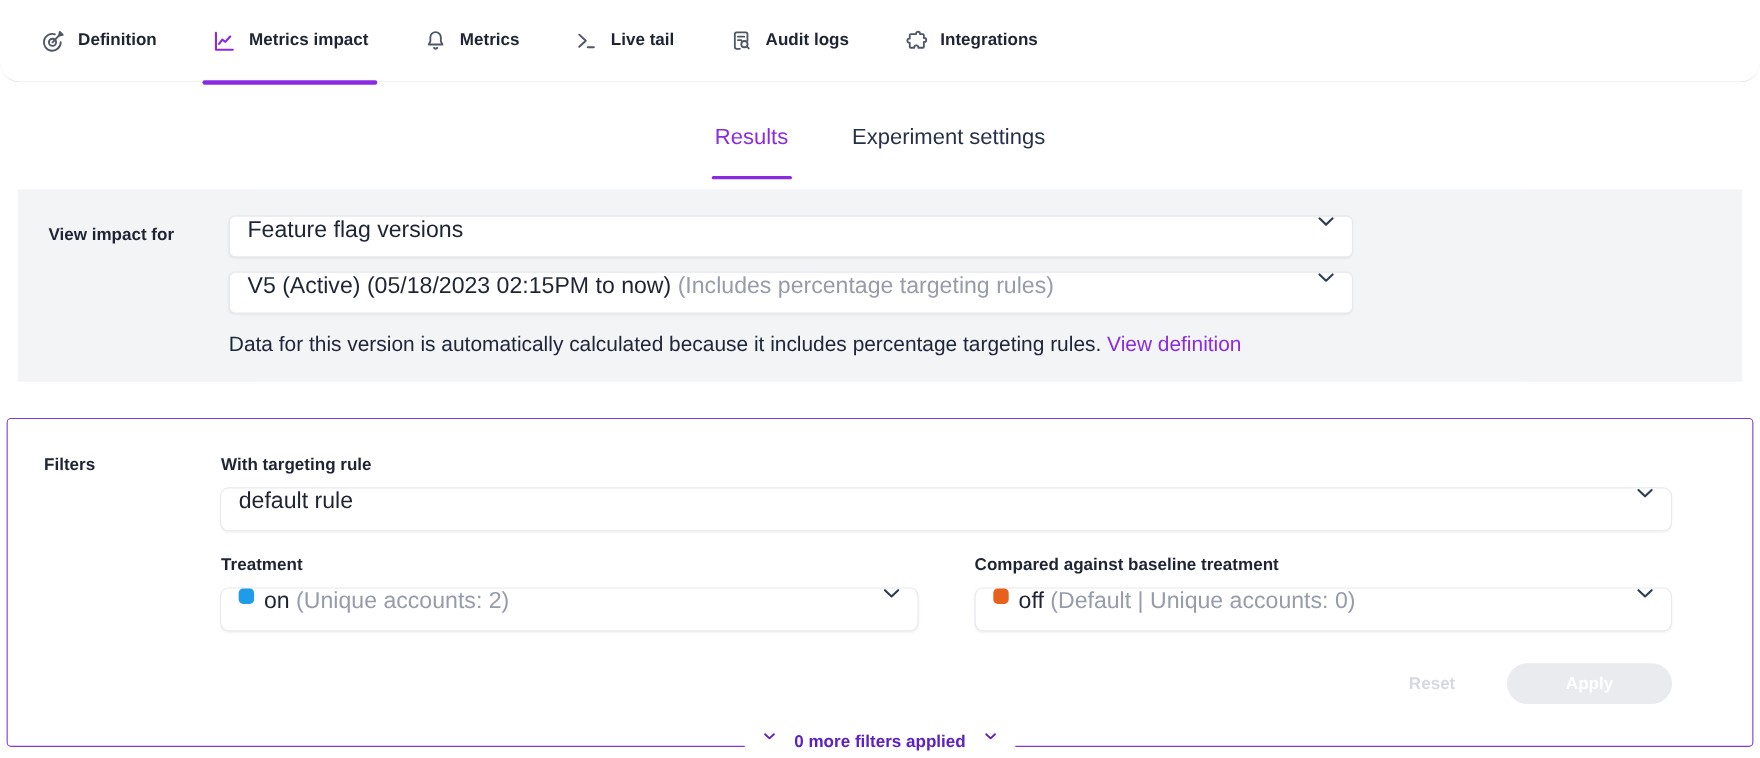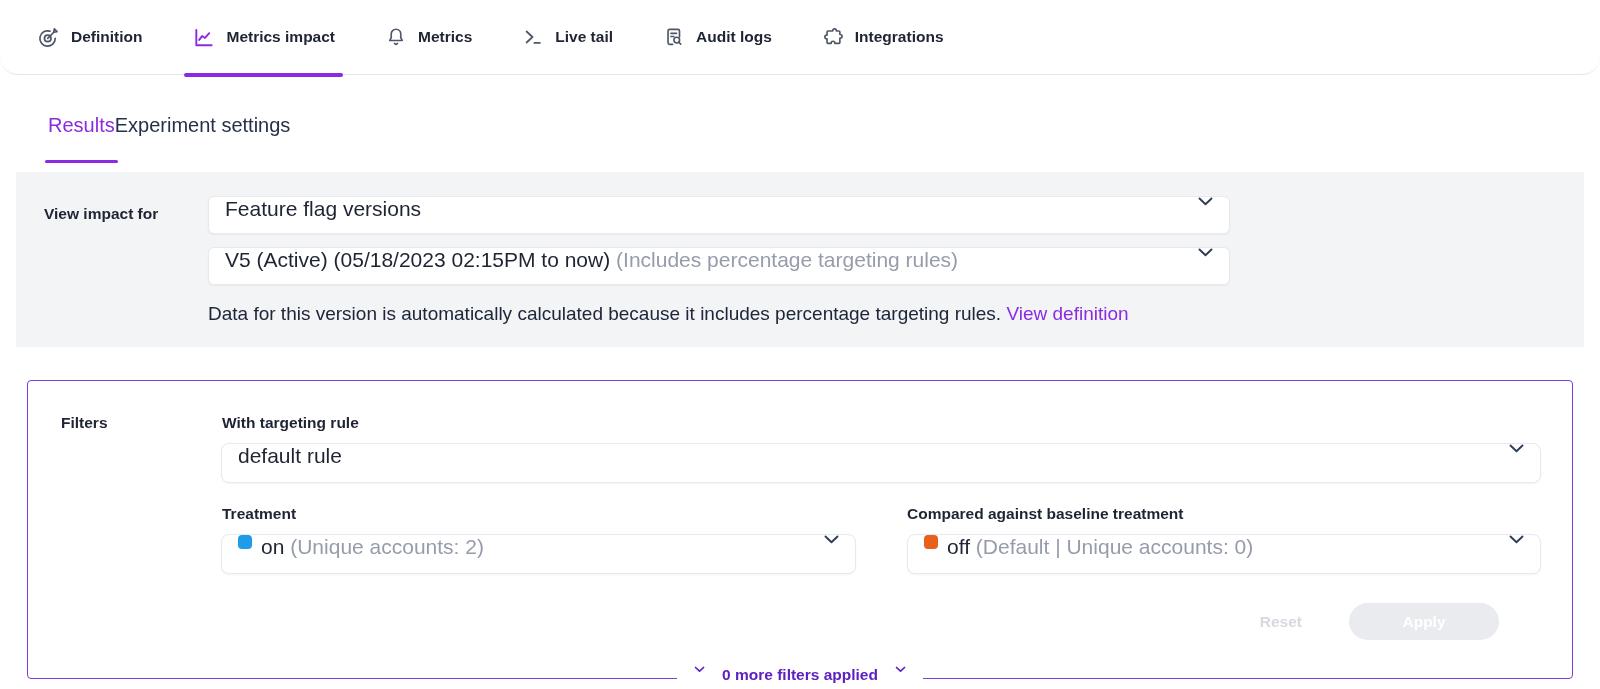--- a/index.html
+++ b/index.html
@@ -23,42 +23,42 @@
   .header{height:75px;border-bottom:1px solid #e7e8ec;display:flex;align-items:center;
     padding-left:29px;background:#fff;position:relative;border-radius:18px;}
   .tab{display:flex;align-items:center;gap:11px;height:100%;padding:0 8px;margin-right:34px;
     font-size:15.5px;font-weight:700;color:var(--text);position:relative;cursor:pointer;}
   .tab .ticon{display:flex;align-items:center;color:var(--icon-gray);}
   .tab.active .ticon{color:var(--accent);}
   .tab.active::after{content:"";position:absolute;left:0;right:0;bottom:-3px;height:4px;
     background:var(--accent);border-radius:2px;}
 
   
-  .subtabs{display:flex;margin-top:39px;height:37px;margin-left:48px;}
+  .subtabs{display:flex;justify-content:center;gap:58px;margin-top:39px;height:37px;}
   .subtab{font-size:20px;color:var(--text-soft);position:relative;cursor:pointer;}
   .subtab.active{color:var(--accent);}
   .subtab.active::after{content:"";position:absolute;left:-3px;right:-3px;bottom:-12px;height:3px;
     background:var(--accent);border-radius:2px;}
 
   
   .impact-panel{margin:21px 16px 0;background:#f3f4f6;border-radius:2px;
     padding:24px 0 22px 0;display:flex;}
   .impact-label{width:192px;padding:9px 0 0 28px;font-weight:700;font-size:15.5px;flex:none;}
   .impact-body{display:flex;flex-direction:column;}
   .select{background:#fff;border:1px solid var(--field-border);border-radius:6px;
     box-shadow:0 1px 2px rgba(20,24,40,.05);height:38px;display:flex;
     padding:0 16px;font-size:21px;color:var(--text);cursor:pointer;}
   .select .grow{flex:1;white-space:nowrap;overflow:hidden;}
   .impact-body .select{width:1022px;margin-bottom:13px;}
   .gray{color:var(--muted);}
   .helper{font-size:19px;margin-top:5px;color:#20263a;}
   .helper a{color:var(--accent);text-decoration:none;cursor:pointer;}
 
   
-  .filters-panel{position:relative;margin:33px 27px 0;height:299px;
+  .filters-panel{position:relative;margin:33px 6px 0;height:299px;
     border:1.5px solid var(--panel-border);border-radius:4px;background:#fff;}
   .flabel{position:absolute;font-weight:700;font-size:15.5px;color:var(--text);}
   .filters-title{left:33px;top:33px;}
   .rule-label{left:194px;top:33px;}
   .treat-label{left:194px;top:124px;}
   .base-label{left:879px;top:124px;}
   .filters-panel .select{position:absolute;border-radius:8px;height:40px;}
   .rule-select{left:193px;top:62px;width:1320px;}
   .treat-select{left:193px;top:153px;width:635px;}
   .base-select{left:879px;top:153px;width:634px;}

